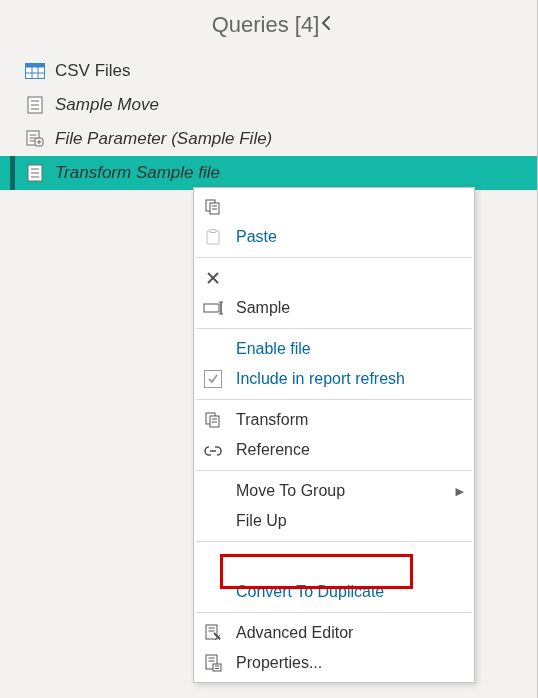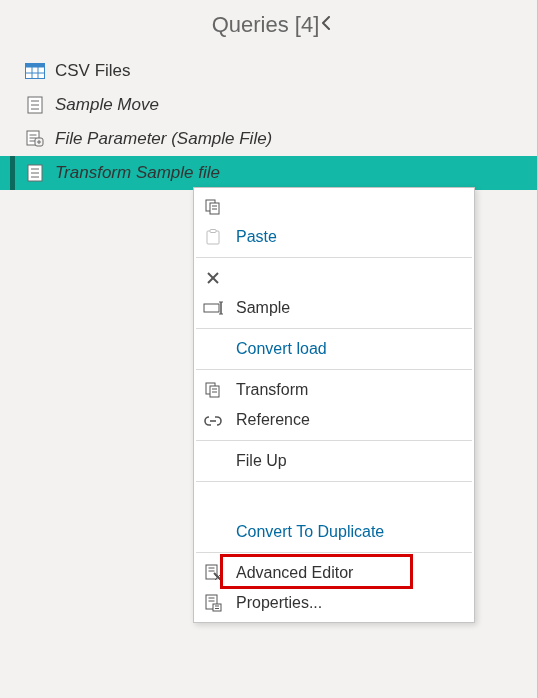--- a/index.html
+++ b/index.html
@@ -229,23 +229,33 @@
           <line x1="16" y1="13" x2="20" y2="13" stroke="#555"></line>
         </svg>
       </span>
       <span class="mlbl">Sample</span>
     </div>
 
     <div class="ctx-sep"></div>
 
     <div class="ctx-item disabled">
       <span class="mi"></span>
-      <span class="mlbl">Convert load</span>
-    </div>
-
+      <span class="mlbl">Enable file</span>
+    </div>
+
+    <div class="ctx-item disabled">
+      <span class="mi">
+        <span class="chkbox">
+          <svg width="12" height="12" viewBox="0 0 12 12">
+              <path d="M2 6 L5 9 L10 2" stroke="#9a9a9a" stroke-width="1.8" fill="none"></path>
+            </svg>
+        </span>
+      </span>
+      <span class="mlbl">Include in report refresh</span>
+    </div>
 
     <div class="ctx-sep"></div>
 
     <div class="ctx-item enabled">
       <span class="mi">
         <svg width="18" height="18" viewBox="0 0 18 18">
           <rect x="2" y="2" width="9" height="11" fill="#fff" stroke="#555"></rect>
           <rect x="6" y="5" width="9" height="11" fill="#fff" stroke="#555"></rect>
           <line x1="8" y1="8" x2="13" y2="8" stroke="#555"></line>
           <line x1="8" y1="11" x2="13" y2="11" stroke="#555"></line>
@@ -260,20 +270,25 @@
           <path d="M6 4 a4 4 0 0 0 0 8 h2" fill="none" stroke="#555" stroke-width="1.6"></path>
           <path d="M14 12 a4 4 0 0 0 0 -8 h-2" fill="none" stroke="#555" stroke-width="1.6"></path>
           <line x1="7" y1="8" x2="13" y2="8" stroke="#555" stroke-width="1.6"></line>
         </svg>
       </span>
       <span class="mlbl">Reference</span>
     </div>
 
     <div class="ctx-sep"></div>
 
+    <div class="ctx-item enabled">
+      <span class="mi"></span>
+      <span class="mlbl">Move To Group</span>
+      <span class="subarr">▶</span>
+    </div>
 
     <div class="ctx-item enabled">
       <span class="mi"></span>
       <span class="mlbl">File Up</span>
     </div>
 
 
     <div class="ctx-sep"></div>
 
     <div class="ctx-item enabled">

